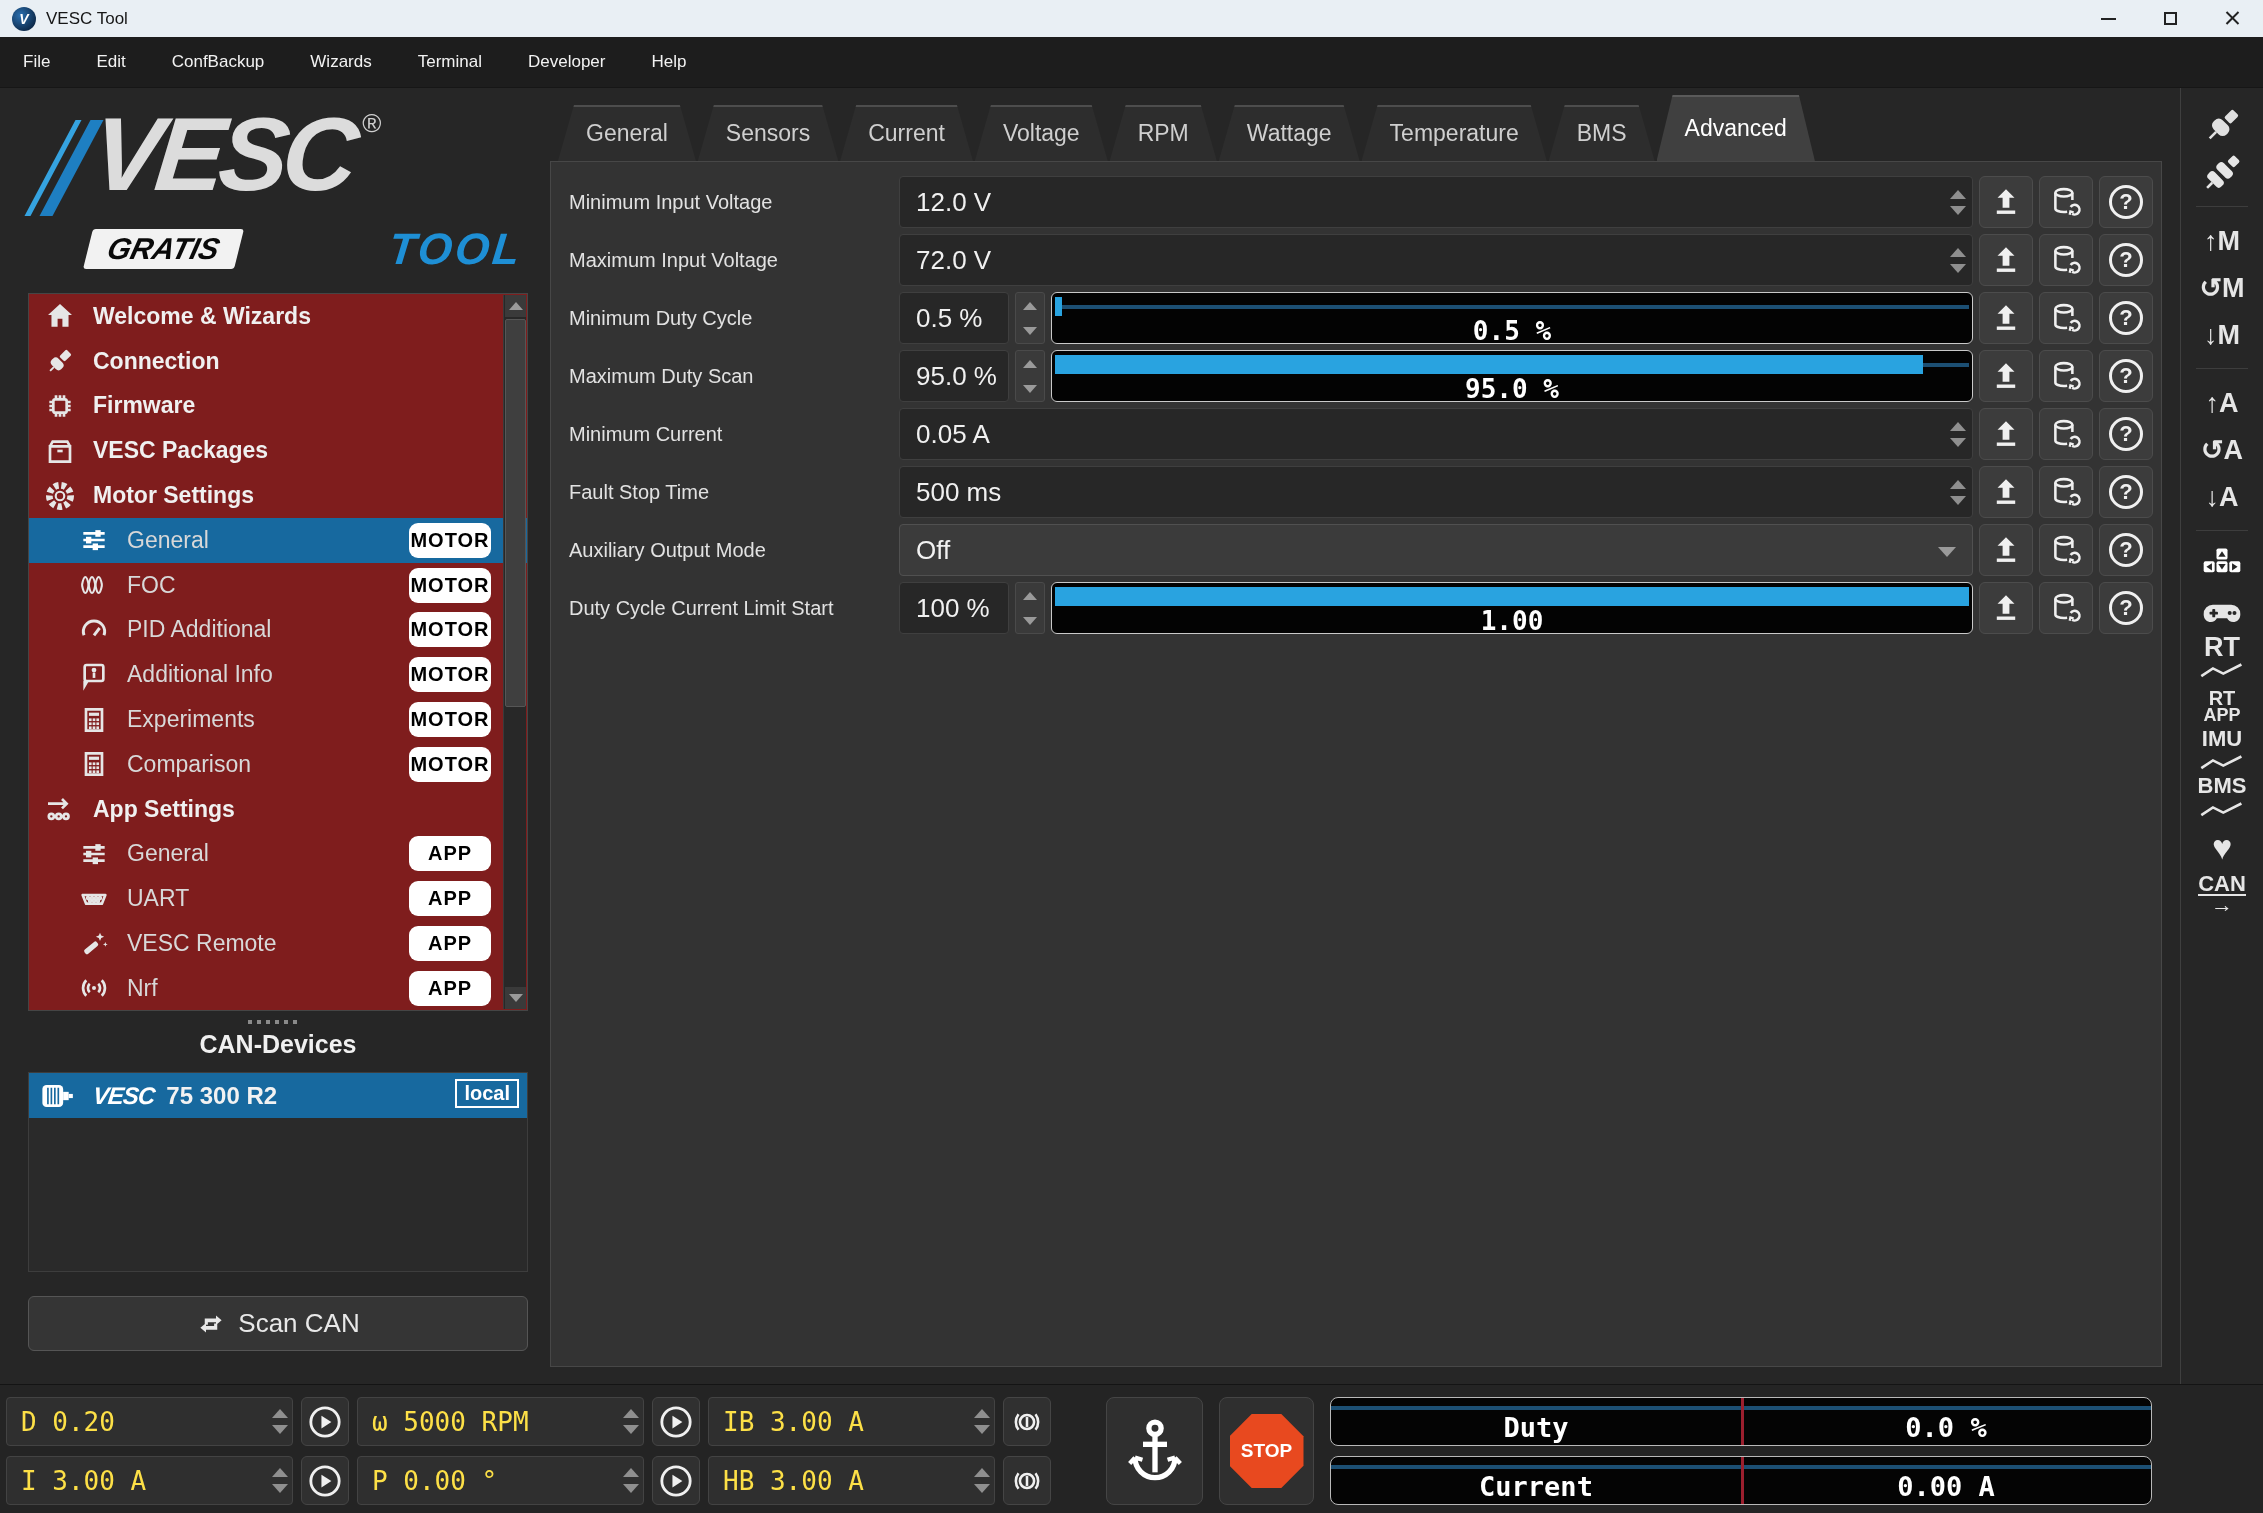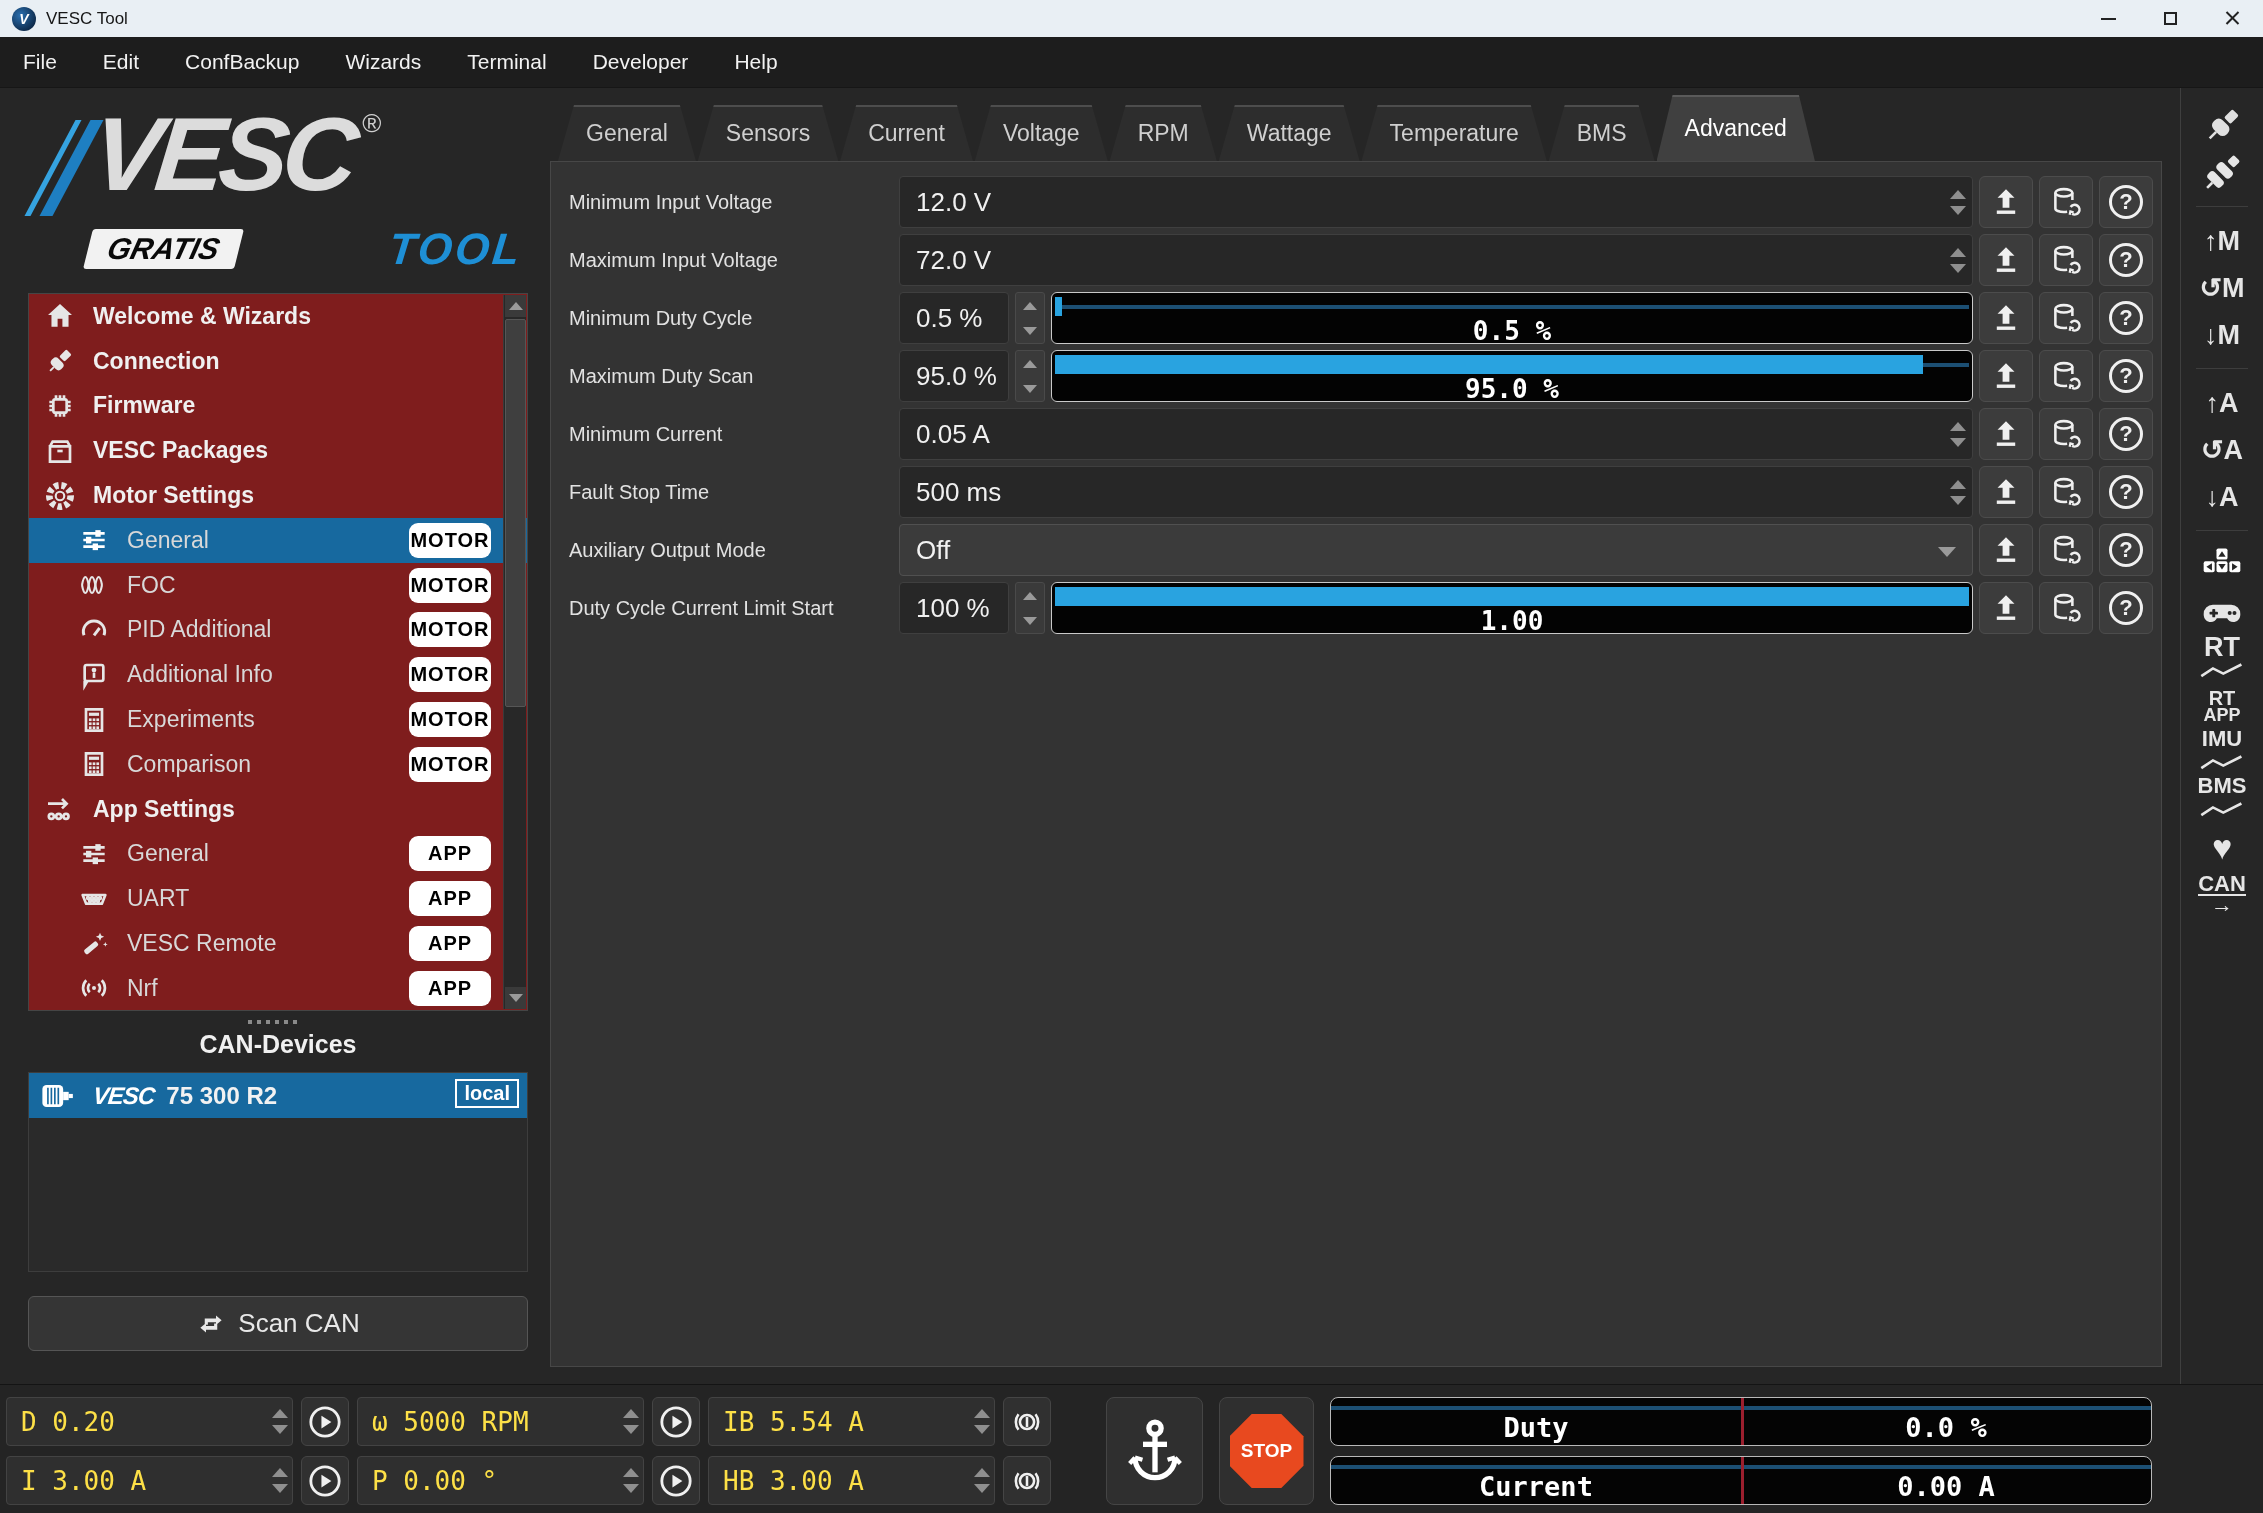--- a/index.html
+++ b/index.html
@@ -20,21 +20,21 @@
   .glyph-min { width:15px; height:2px; background:#222; }
   .glyph-max { width:13px; height:13px; border:2px solid #222; }
   .glyph-close { position:relative; width:15px; height:15px; }
   .glyph-close:before,.glyph-close:after { content:""; position:absolute; left:-1px; top:6px;
               width:17px; height:2px; background:#222; }
   .glyph-close:before { transform:rotate(45deg);} .glyph-close:after { transform:rotate(-45deg);}
 
   
   .menubar { position:absolute; left:0; top:37px; width:2263px; height:51px;
              background:#1d1d1d; display:flex; align-items:center; border-bottom:1px solid #161616;}
-  .menu-item { color:#f2f2f2; font-size:21px; padding:16px 23px; height:100%;
+  .menu-item { color:#f2f2f2; font-size:17px; padding:16px 23px; height:100%;
                display:flex; align-items:center; }
 
   
   .sidebar { position:absolute; left:0; top:88px; width:545px; bottom:129px; }
   .logo { position:absolute; left:28px; top:18px; width:500px; height:185px; }
   .logo-main { display:flex; align-items:flex-start; }
   .slashes { display:flex; margin-top:14px; margin-left:22px; }
   .slash { width:9px; height:96px; transform:skewX(-28deg); margin-right:9px; }
   .s1{ background:#35a3e0; width:6px;} .s2{ background:#1e7fc2; width:13px;}
   .logo-vesc { color:#dcdcdc; font-size:104px; line-height:96px; font-weight:bold;
@@ -852,21 +852,21 @@
         <i class="td"></i>
       </span>
   </div>
   <div class="bb-btn" style="left:652px;top:12px;">
       <svg viewBox="0 0 24 24">
         <circle cx="12" cy="12" r="10" fill="none" stroke="#f0f0f0" stroke-width="2"></circle>
         <path d="M9.5 7.5l7 4.5-7 4.5z" fill="#f0f0f0"></path>
       </svg>
     </div>
   <div class="bb-spin mono" style="left:708px;top:12px;">
-    <span>IB 5.54 A</span>
+    <span>IB 3.00 A</span>
     <span class="spin-inset">
         <i class="tu"></i>
         <i class="td"></i>
       </span>
   </div>
   <div class="bb-btn" style="left:1003px;top:12px;">
       <svg viewBox="0 0 24 24" fill="none" stroke="#f0f0f0" stroke-width="1.8">
         <circle cx="12" cy="12" r="5"></circle>
         <path d="M12 8.5v7"></path>
         <path d="M6 6.5a9 9 0 0 0 0 11M18 6.5a9 9 0 0 1 0 11"></path>

